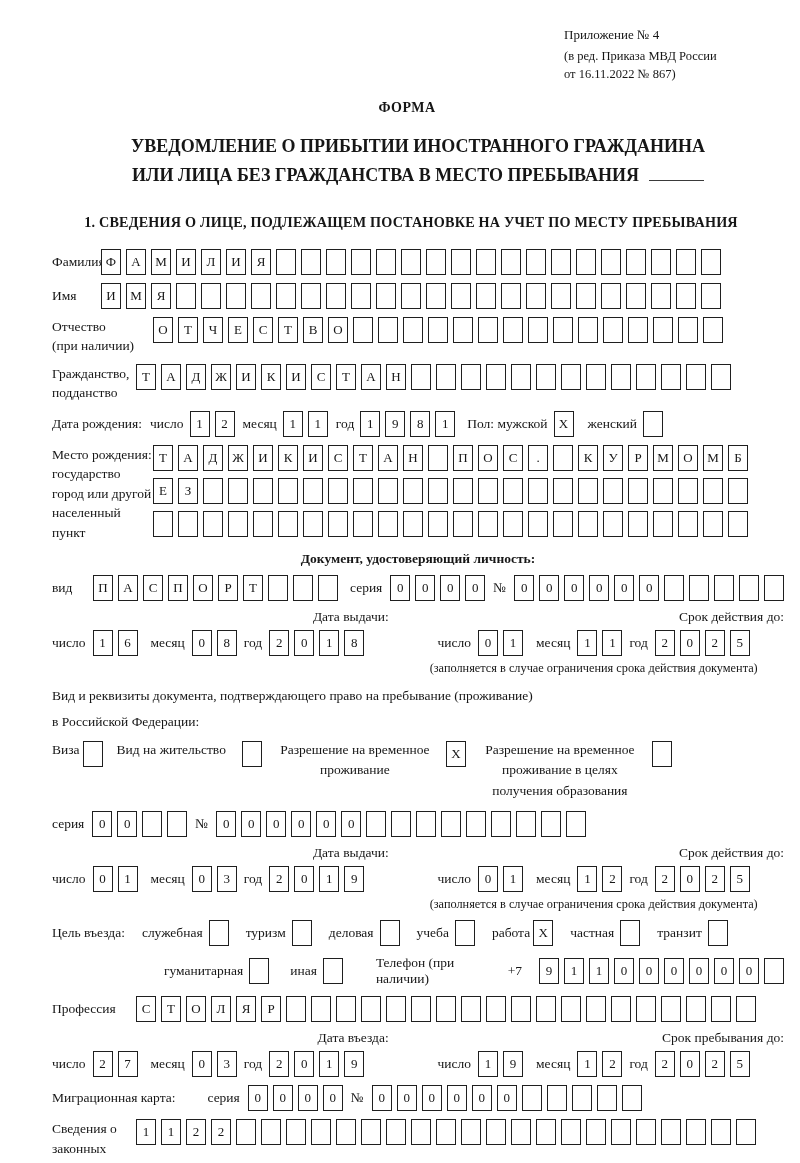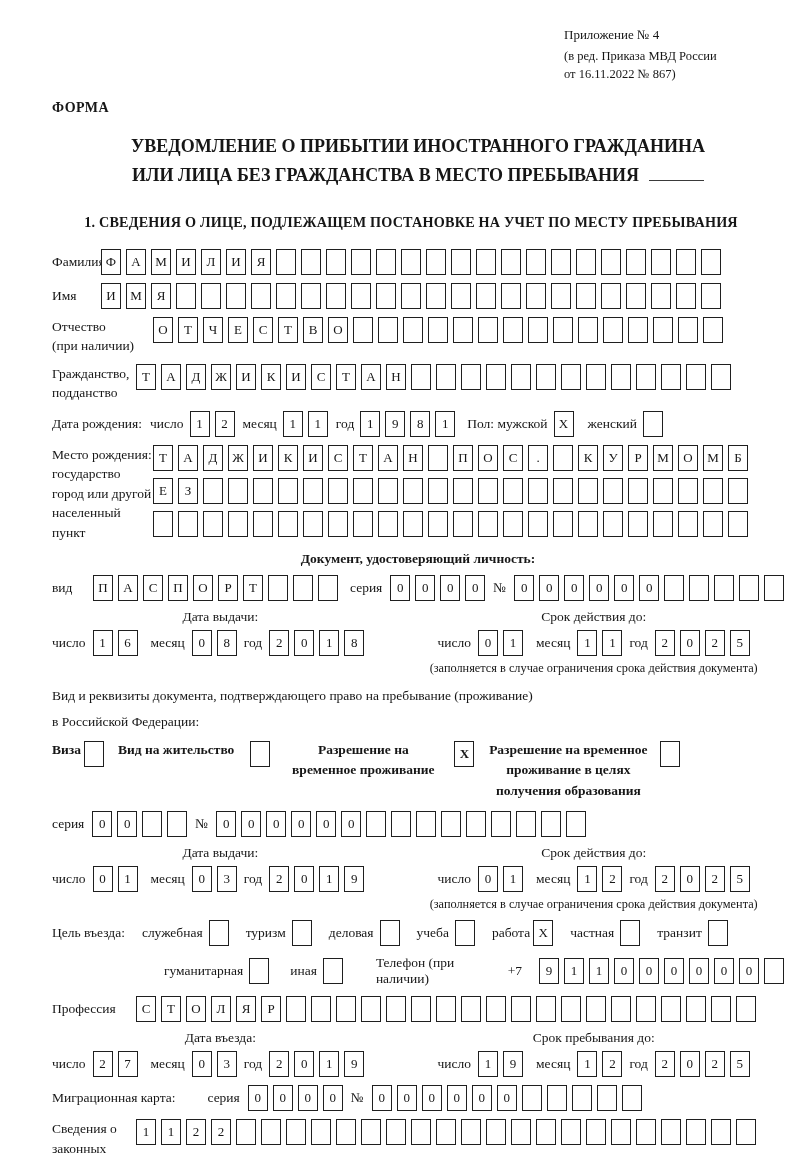--- a/index.html
+++ b/index.html
@@ -3,21 +3,21 @@
 <meta charset="utf-8">
 <style>
   html,body{margin:0;padding:0;background:#fff;}
   body{width:800px;height:1163px;overflow:hidden;color:#161616;
        font-family:"Liberation Serif","DejaVu Serif",serif;font-size:13.5px;}
   .page{box-sizing:border-box;width:800px;height:1163px;padding:26px 16px 0 52px;position:relative;}
 
   
   .hdr{margin-left:512px;width:236px;line-height:1.42;font-size:13px;}
   .hdr .rev{margin-top:4px;font-size:12.5px;}
-  .form-label{text-align:left;font-weight:bold;margin:16px 22px 0 0;font-size:14px;letter-spacing:.5px;}
+  .form-label{text-align:center;font-weight:bold;margin:16px 22px 0 0;font-size:14px;letter-spacing:.5px;}
 
   .title{text-align:center;font-weight:bold;font-size:18px;line-height:1.6;margin-top:16px;}
   .blank-line{display:inline-block;width:55px;border-bottom:1.8px solid #3a3a3a;height:13px;margin-left:10px;}
 
   .sec-head{font-weight:bold;font-size:14.2px;margin:24px 0 18px -14px;text-align:center;letter-spacing:.2px;}
 
   
   .cells{display:flex;gap:5px;flex-shrink:0;}
   .cell{box-sizing:border-box;width:20px;height:26px;border:1.7px solid #1f1f1f;background:#fff;
         display:flex;align-items:center;justify-content:center;font-size:13px;flex-shrink:0;}
@@ -28,27 +28,27 @@
   .lbl{flex-shrink:0;line-height:1.45;}
   .w49{width:49px;} .w84{width:84px;} .w101{width:101px;}
   .stack span{display:block;}
 
   .dgrp{display:flex;align-items:center;gap:6px;}
 
   .doc-head{text-align:center;font-weight:bold;margin:4px 0 8px;}
 
   .twocol{display:flex;justify-content:space-between;margin-bottom:8px;}
   .col-l{width:46%;} .col-r{width:52%;}
-  .dhead{text-align:center;margin-bottom:5px;}
+  .dhead{text-align:right;margin-bottom:5px;}
   .drow{display:flex;align-items:center;gap:7px;}
   .note{font-size:12.3px;text-align:center;margin-top:5px;}
 
   .para{line-height:1.8;margin:2px 0 6px;}
 
-  .opt{display:flex;align-items:flex-start;gap:7px;font-weight:bold;}
+  .opt{display:flex;align-items:flex-start;gap:7px;}
   .opt .cells{margin-top:1px;}
   .optxt{text-align:center;line-height:1.5;}
   .opts-row{display:flex;align-items:flex-start;gap:14px;margin:4px 0 10px;}
   .purpose-row{display:flex;align-items:center;gap:17px;margin-bottom:9px;flex-wrap:nowrap;}
   .indent150{margin-left:112px;}
 </style>
 </head>
 <body>
 
 <div class="page">

